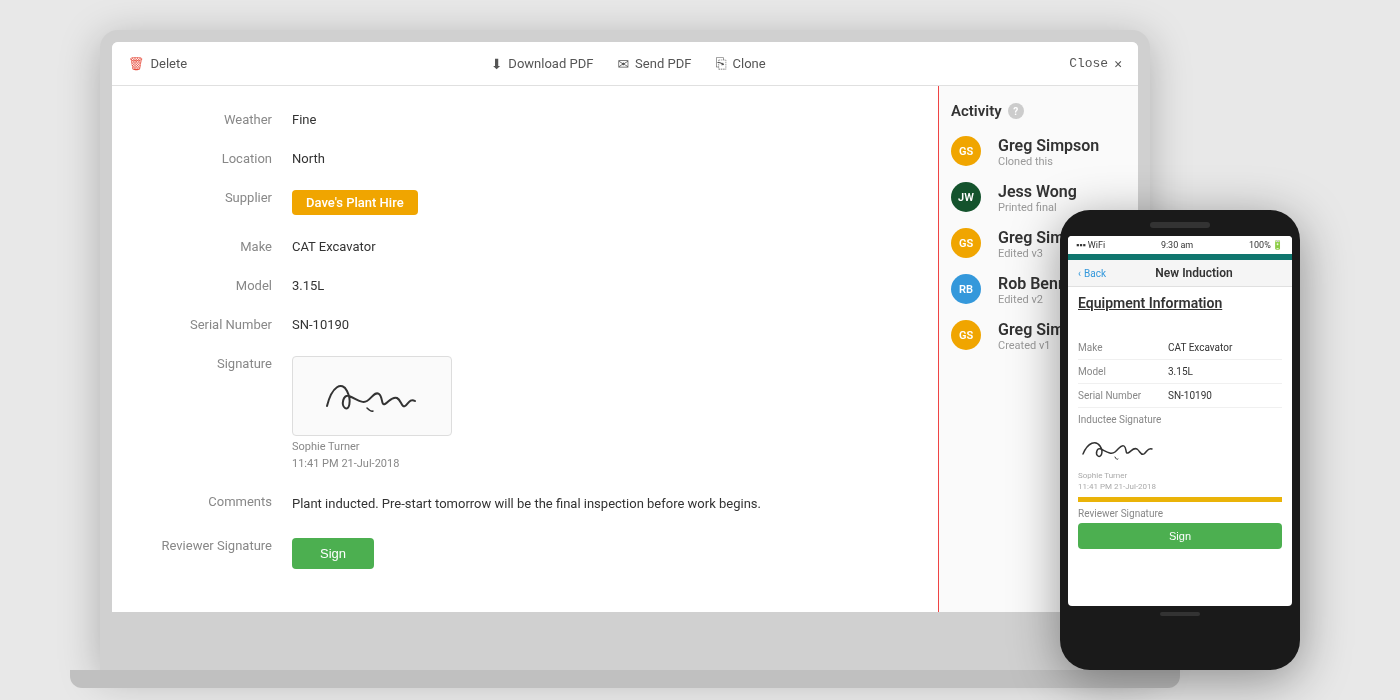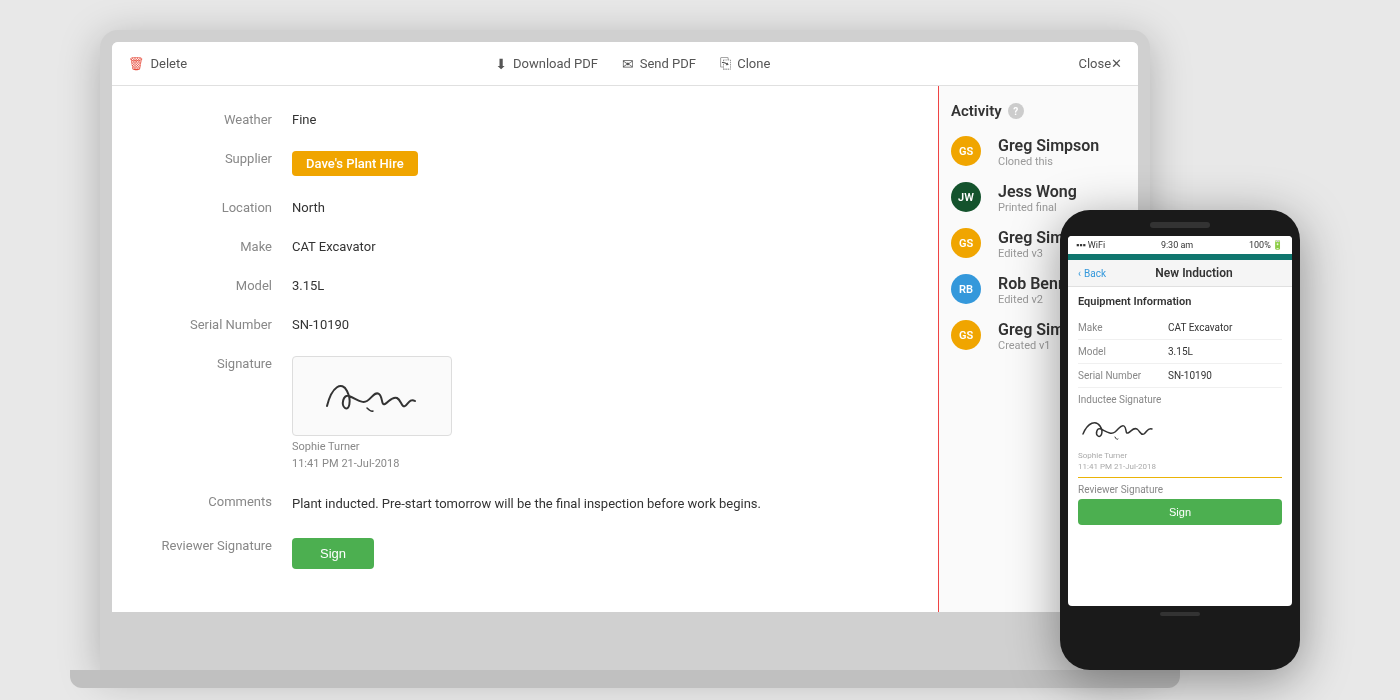--- a/index.html
+++ b/index.html
@@ -95,23 +95,25 @@
       font-size: 13px;
       cursor: pointer;
     }
 
     .toolbar-btn-icon {
       font-size: 14px;
     }
 
     .toolbar-right {
       display: flex;
+      gap: 6px;
       color: #555;
       font-size: 13px;
       cursor: pointer;
+      font-family: Liberation Mono, monospace;
     }
 
     
     .content-area {
       display: flex;
       flex: 1;
       overflow: hidden;
     }
 
     
@@ -351,24 +353,25 @@
       margin-right: auto;
     }
 
     .phone-content {
       flex: 1;
       overflow-y: auto;
       padding: 8px 10px;
     }
 
     .phone-section-title {
-      font-size: 11px;
+      font-size: 14px;
       font-weight: 600;
       color: #333;
-      margin-bottom: 8px;
+      margin-bottom: 25px;
+      text-decoration: underline;
     }
 
     .phone-field-row {
       display: flex;
       border-bottom: 1px solid #f0f0f0;
       padding: 6px 0;
     }
 
     .phone-field-label {
       width: 90px;
@@ -378,21 +381,21 @@
     }
 
     .phone-field-value {
       font-size: 10px;
       color: #333;
       flex: 1;
     }
 
     .phone-signature-area {
       padding: 6px 0;
-      border-bottom: 1px solid #eab308;
+      border-bottom: 5px solid #eab308;
     }
 
     .phone-sig-label {
       font-size: 10px;
       color: #888;
       margin-bottom: 4px;
     }
 
     .phone-sig-box {
       height: 40px;
@@ -474,29 +477,29 @@
 
         <div class="form-panel">
 
 
           <div class="form-row">
             <div class="form-label">Weather</div>
             <div class="form-value">Fine</div>
           </div>
 
           <div class="form-row">
+            <div class="form-label">Location</div>
+            <div class="form-value">North</div>
+          </div>
+
+          <div class="form-row">
             <div class="form-label">Supplier</div>
             <div class="form-value">
               <span class="supplier-badge">Dave's Plant Hire</span>
             </div>
-          </div>
-
-          <div class="form-row">
-            <div class="form-label">Location</div>
-            <div class="form-value">North</div>
           </div>
 
           <div class="form-row">
             <div class="form-label">Make</div>
             <div class="form-value">CAT Excavator</div>
           </div>
 
           <div class="form-row">
             <div class="form-label">Model</div>
             <div class="form-value">3.15L</div>

